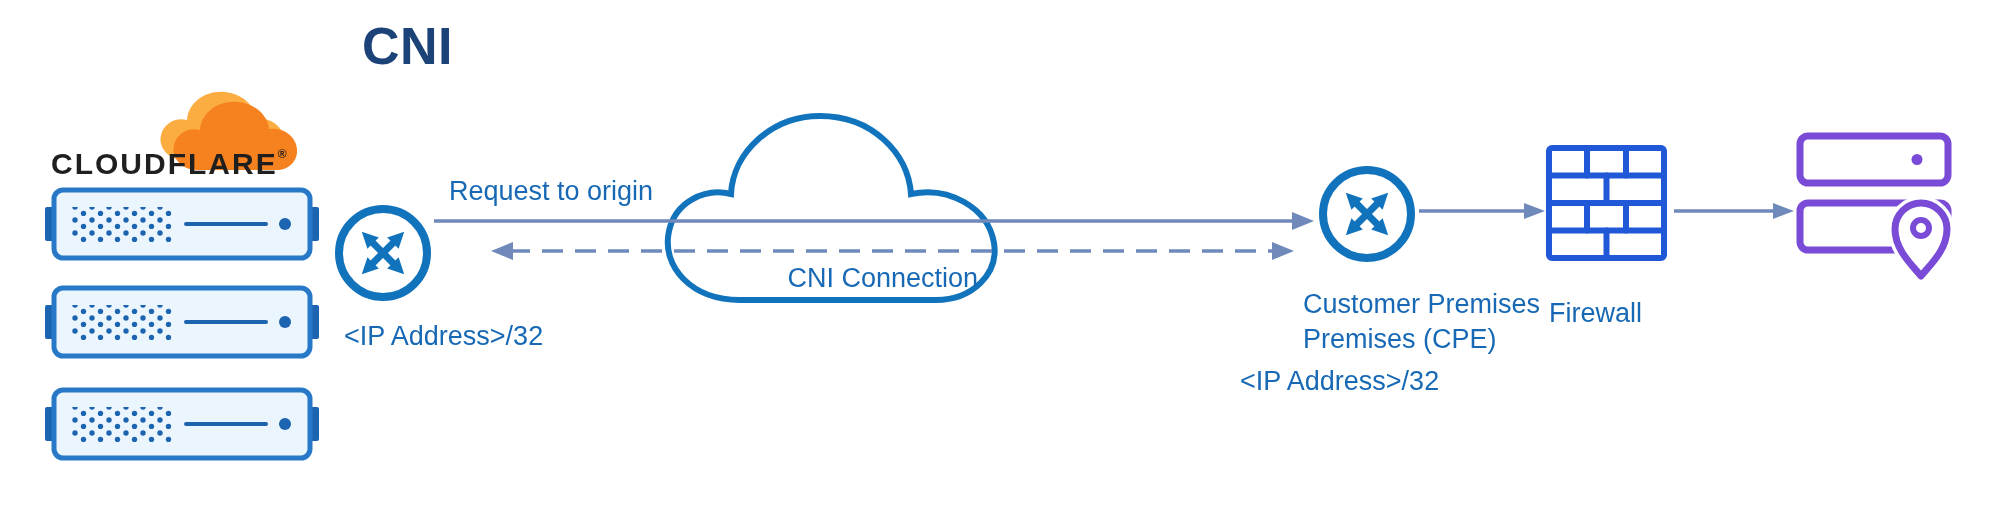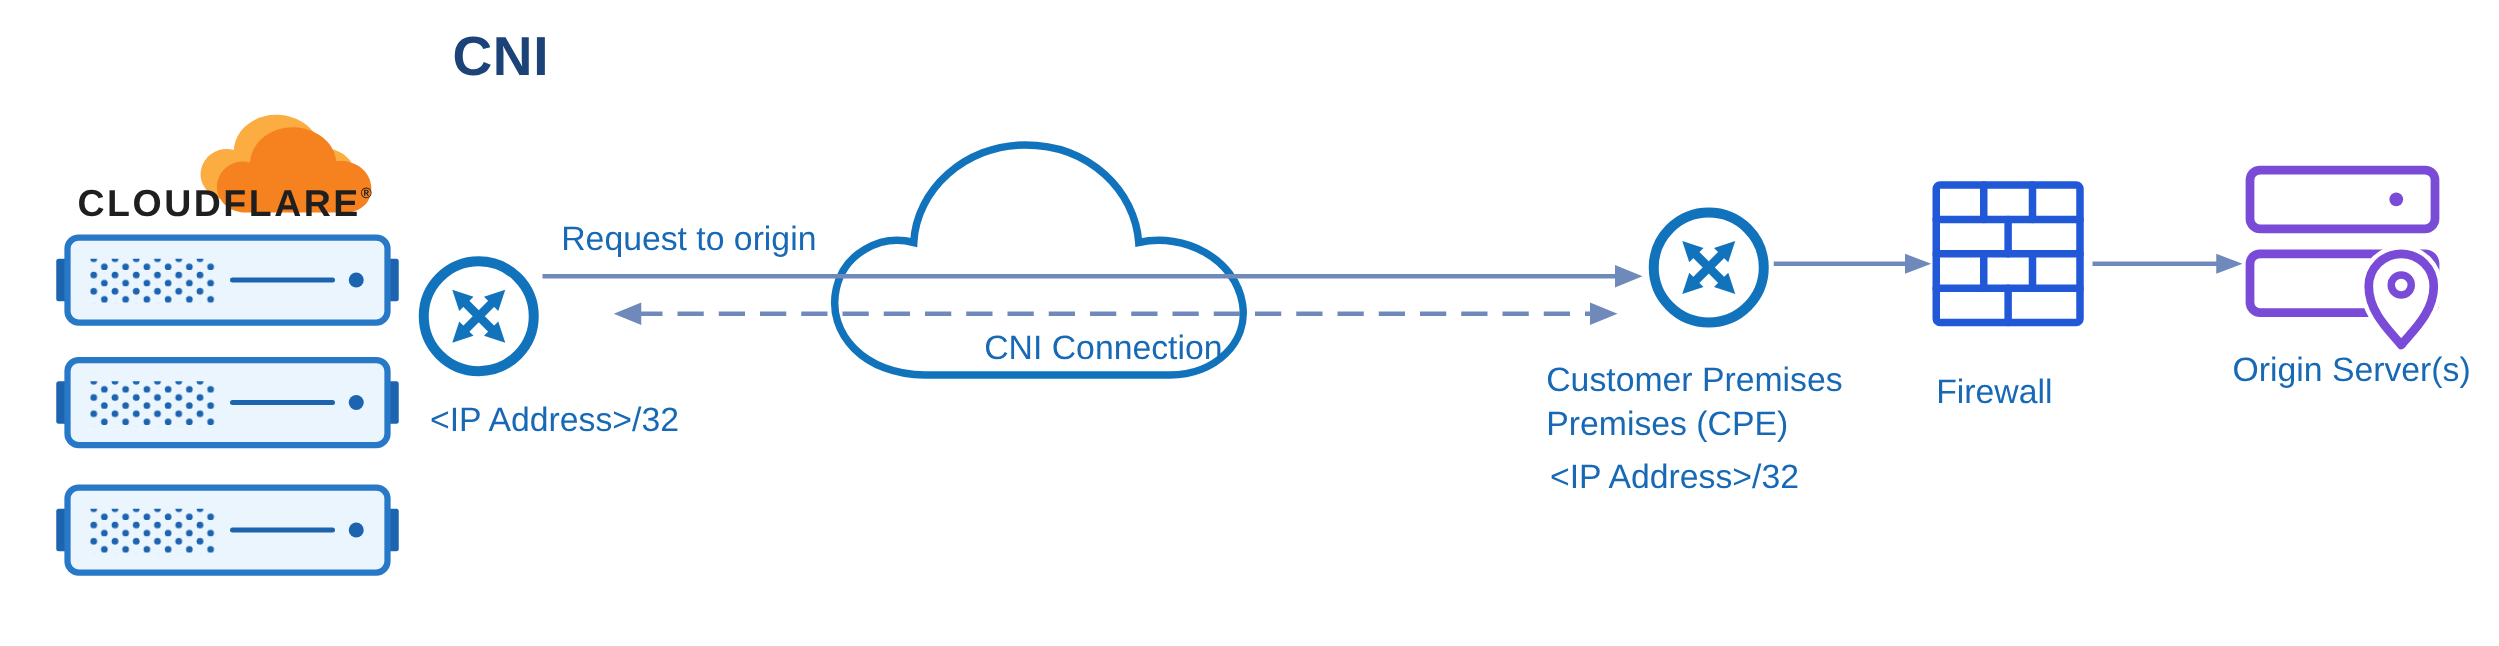--- a/index.html
+++ b/index.html
@@ -5,28 +5,28 @@
   html,body{margin:0;padding:0;background:#ffffff;}
   .canvas{
     position:relative;width:1999px;height:517px;background:#ffffff;
     font-family:"Liberation Sans",sans-serif;overflow:hidden;
   }
   .canvas svg{position:absolute;left:0;top:0;}
   .lbl{
     position:absolute;color:#1769b5;font-size:27px;line-height:30px;
     white-space:nowrap;
   }
-  .title{left:362px;top:22px;font-size:44px;line-height:48px;color:#1c4377;font-weight:600;letter-spacing:.5px;}
-  .wordmark{left:62px;top:148px;font-size:30px;line-height:32px;font-weight:700;color:#1f1f1f;letter-spacing:2px;}
+  .title{left:362px;top:22px;font-size:52px;line-height:48px;color:#1c4377;font-weight:600;letter-spacing:.5px;}
+  .wordmark{left:51px;top:148px;font-size:30px;line-height:32px;font-weight:700;color:#1f1f1f;letter-spacing:2px;}
   .wordmark sup{font-size:12px;vertical-align:top;line-height:12px;}
   .req{left:449px;top:176px;}
   .bgp{left:497px;top:266px;}
   .cloudlbl{left:718px;top:263px;width:260px;text-align:right;}
   .ip1{left:344px;top:321px;}
-  .cpename{left:1237px;top:287px;white-space:normal;width:300px;line-height:35px;}
+  .cpename{left:1303px;top:287px;white-space:normal;width:300px;line-height:35px;}
   .cpeip{left:1240px;top:366px;}
   .fwlbl{left:1549px;top:298px;width:115px;text-align:left;}
   .originlbl{left:1786px;top:281px;width:176px;text-align:center;}
 </style>
 </head>
 <body>
 
 <div class="canvas">
 
   <svg width="1999" height="517" viewBox="0 0 1999 517">
@@ -130,14 +130,13 @@
   <div class="lbl cloudlbl">CNI Connection</div>
   <div class="lbl ip1">&lt;IP Address&gt;/32</div>
 
   <div class="lbl cpename">
     <div>Customer Premises</div>
     <div>Premises (CPE)</div>
   </div>
   <div class="lbl cpeip">&lt;IP Address&gt;/32</div>
 
   <div class="lbl fwlbl">Firewall</div>
-  <div class="lbl originlbl">Origin Server(s)</div>
 </div>
 
 </body></html>

